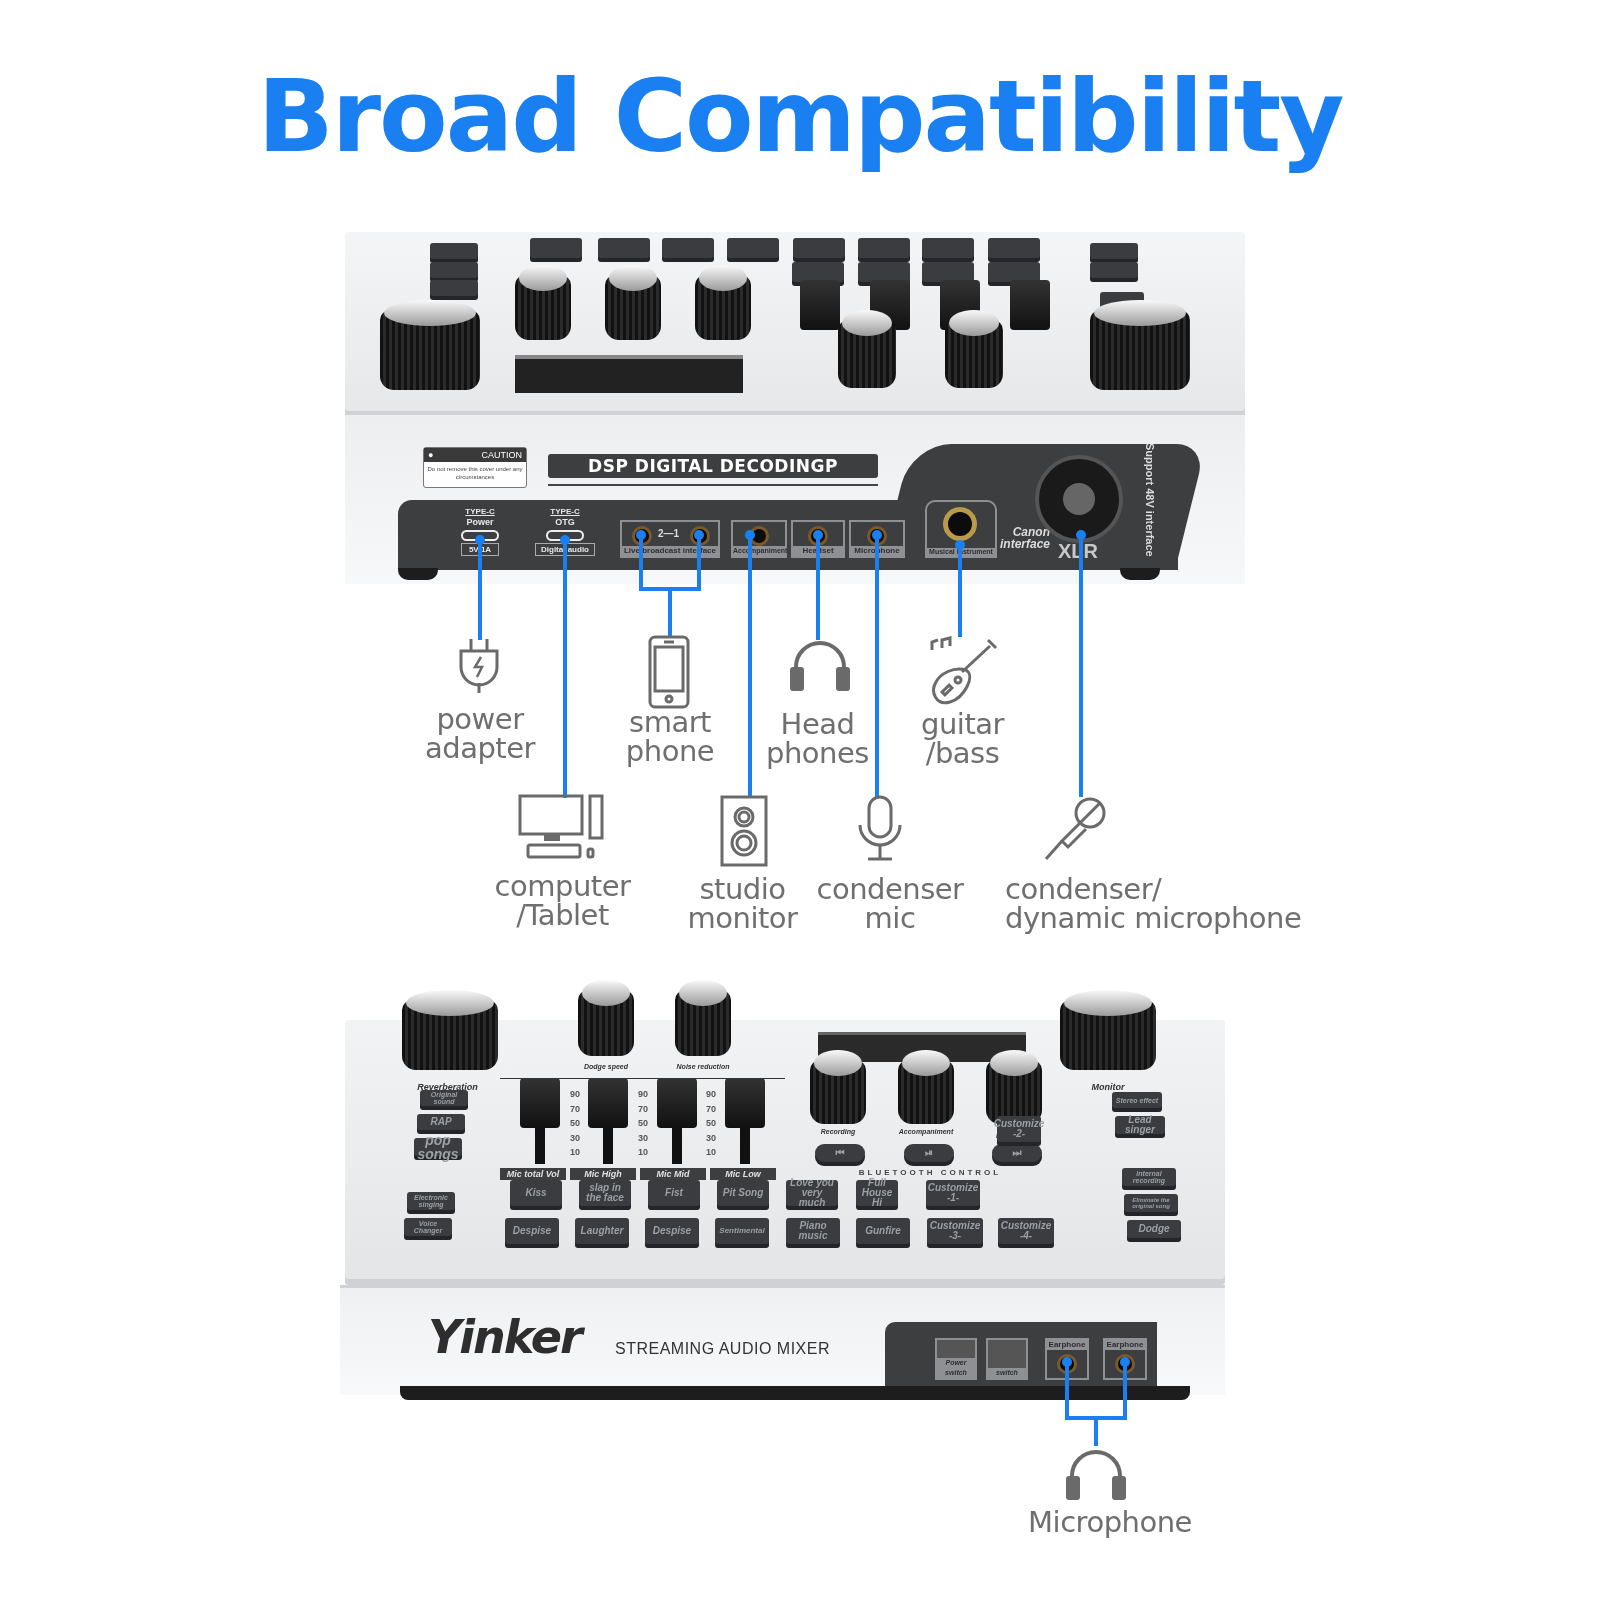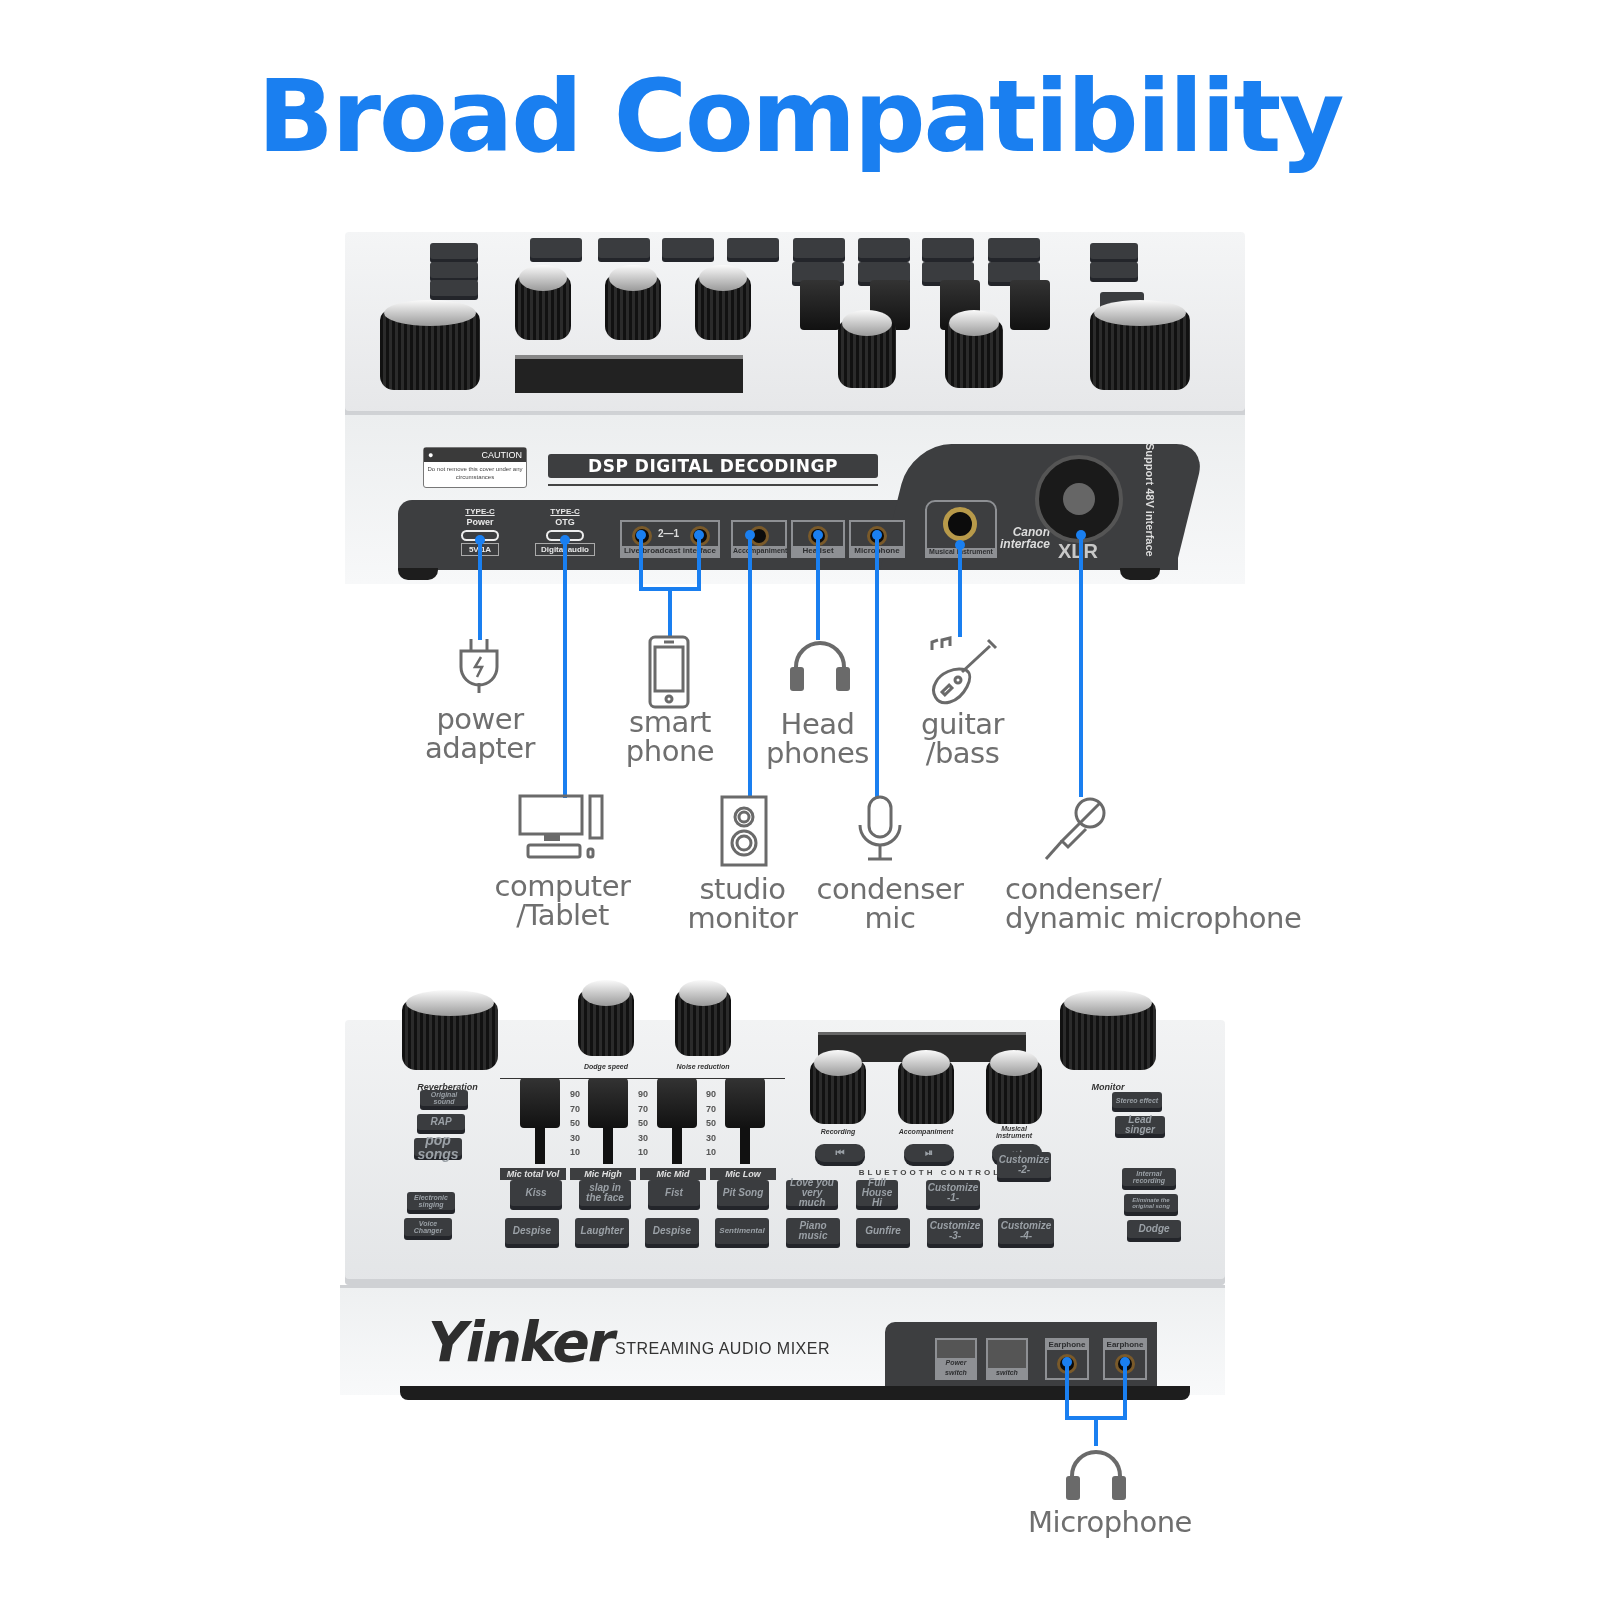--- a/index.html
+++ b/index.html
@@ -331,21 +331,21 @@
   <div class="key" style="left:992px;top:1144px;width:50px;height:18px;border-radius:9px;font-style:normal;">⏭</div>
   <div class="abs" style="left:830px;top:1168px;width:200px;font-size:8px;font-weight:bold;letter-spacing:3px;color:#444;text-align:center;">BLUETOOTH CONTROL</div>
 
   <div class="key" style="left:510px;top:1180px;width:52px;height:26px;">Kiss</div>
   <div class="key" style="left:579px;top:1180px;width:52px;height:26px;">slap in the face</div>
   <div class="key" style="left:648px;top:1180px;width:52px;height:26px;">Fist</div>
   <div class="key" style="left:717px;top:1180px;width:52px;height:26px;">Pit Song</div>
   <div class="key" style="left:786px;top:1180px;width:52px;height:26px;">Love you very much</div>
   <div class="key" style="left:856px;top:1180px;width:42px;height:26px;">Full House Hi</div>
   <div class="key" style="left:926px;top:1180px;width:54px;height:26px;">Customize -1-</div>
-  <div class="key" style="left:997px;top:1152px;width:54px;height:26px;">Customize -2-</div>
+  <div class="key" style="left:997px;top:1116px;width:44px;height:26px;">Customize -2-</div>
 
   <div class="key" style="left:505px;top:1218px;width:54px;height:26px;">Despise</div>
   <div class="key" style="left:575px;top:1218px;width:54px;height:26px;">Laughter</div>
   <div class="key" style="left:645px;top:1218px;width:54px;height:26px;">Despise</div>
   <div class="key" style="left:715px;top:1218px;width:54px;height:26px;font-size:8px;">Sentimental</div>
   <div class="key" style="left:786px;top:1218px;width:54px;height:26px;">Piano music</div>
   <div class="key" style="left:856px;top:1218px;width:54px;height:26px;font-style:italic;">Gunfire</div>
   <div class="key" style="left:927px;top:1218px;width:56px;height:26px;">Customize -3-</div>
   <div class="key" style="left:998px;top:1218px;width:56px;height:26px;">Customize -4-</div>
 
@@ -355,21 +355,21 @@
   <div class="key" style="left:407px;top:1192px;width:48px;height:18px;font-size:7px;">Electronic singing</div>
   <div class="key" style="left:404px;top:1218px;width:48px;height:18px;font-size:7px;">Voice Changer</div>
 
   <div class="key" style="left:1112px;top:1092px;width:50px;height:16px;font-size:7px;">Stereo effect</div>
   <div class="key" style="left:1115px;top:1116px;width:50px;height:18px;font-size:10px;">Lead singer</div>
   <div class="key" style="left:1122px;top:1168px;width:54px;height:18px;font-size:7px;">Internal recording</div>
   <div class="key" style="left:1124px;top:1194px;width:54px;height:18px;font-size:6px;">Eliminate the original song</div>
   <div class="key" style="left:1127px;top:1220px;width:54px;height:18px;">Dodge</div>
 
   <div class="dev-bot-front"></div>
-  <div class="abs" style="left:428px;top:1310px;font-family:'DejaVu Sans',sans-serif;font-size:55px;font-weight:bold;font-style:italic;color:#2e2e2e;letter-spacing:-2px;">Yinker</div>
+  <div class="abs" style="left:428px;top:1310px;font-family:'DejaVu Sans',sans-serif;font-size:46px;font-weight:bold;font-style:italic;color:#2e2e2e;letter-spacing:-2px;">Yinker</div>
   <div class="abs" style="left:615px;top:1340px;font-size:16px;color:#333;letter-spacing:0.5px;">STREAMING AUDIO MIXER</div>
 
   <div class="dark-panel" style="left:885px;top:1322px;width:272px;height:66px;border-radius:10px 0 0 0;"></div>
   <div class="port-box" style="left:935px;top:1338px;width:42px;height:42px;background:#555;">
     <div class="port-label" style="font-size:7px;font-style:italic;">Power switch</div>
   </div>
   <div class="port-box" style="left:986px;top:1338px;width:42px;height:42px;background:#555;">
     <div class="port-label" style="font-size:7px;font-style:italic;">switch</div>
   </div>
   <div class="port-box" style="left:1045px;top:1338px;width:44px;height:42px;">

